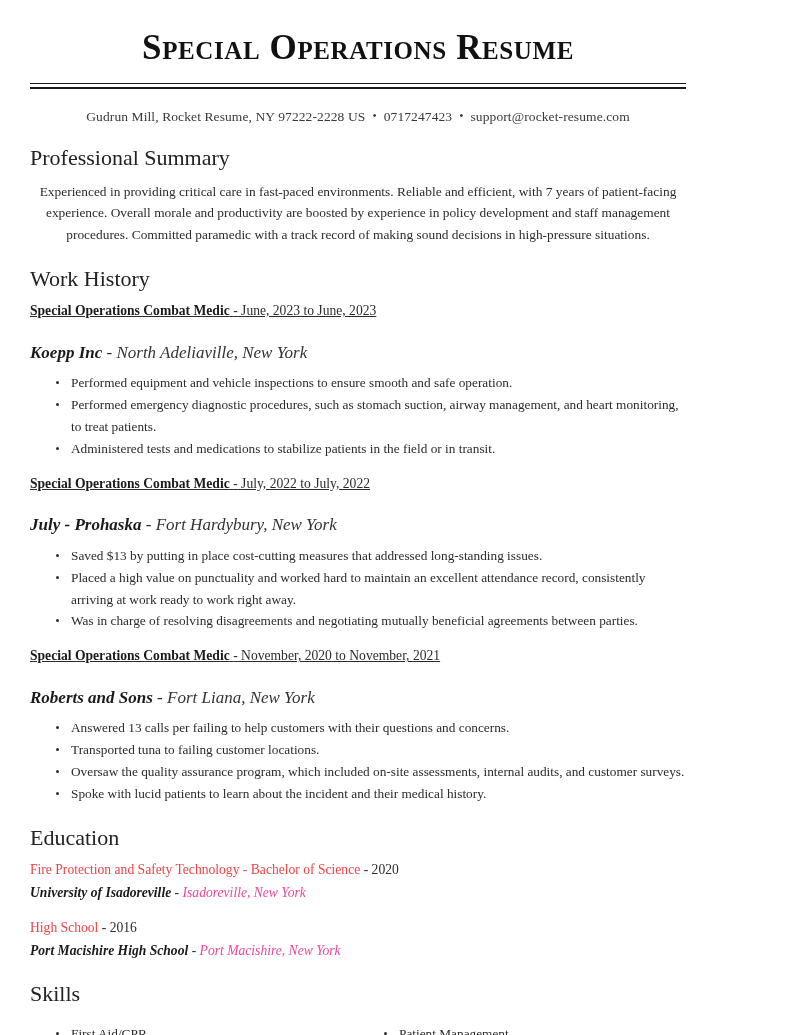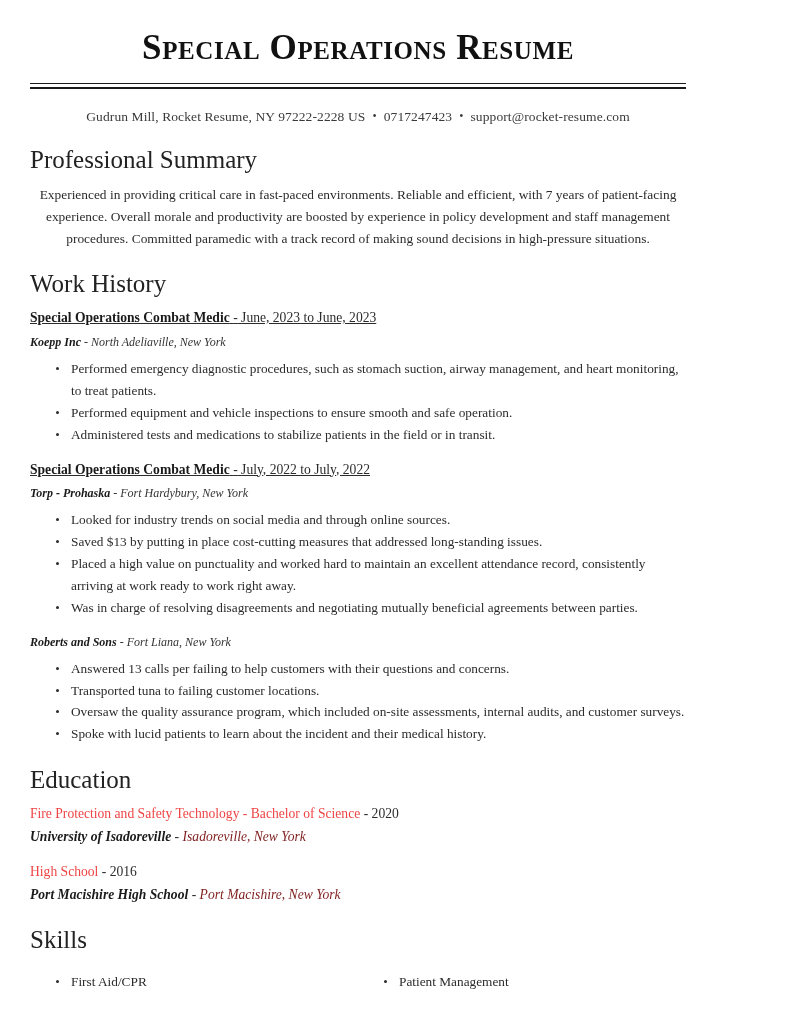--- a/index.html
+++ b/index.html
@@ -64,21 +64,21 @@
     font-size: 12px;
     position: relative;
     top: -1px;
   }
 
   
   .section {
     margin-top: 20px;
   }
   .section-title {
-    font-size: 25px;
+    font-size: 22px;
     font-weight: 400;
     color: #222222;
     margin: 0 0 9px 0;
     line-height: 1.2;
   }
   .summary-text {
     font-size: 13.4px;
     line-height: 1.62;
     color: #2b2b2b;
     margin: 0;
@@ -99,23 +99,23 @@
     text-decoration: underline;
   }
   .job-title {
     font-weight: 700;
     color: #1a1a1a;
   }
   .job-dates {
     font-weight: 400;
   }
   .job-line2 {
-    font-size: 12px;
+    font-size: 17px;
     line-height: 1.5;
-    margin-top: 4px;
+    margin-top: 18px;
     color: #2b2b2b;
   }
   .company {
     font-weight: 700;
     font-style: italic;
     color: #1a1a1a;
   }
   .job-location {
     font-style: italic;
     color: #333333;
@@ -174,21 +174,21 @@
     line-height: 1.5;
     margin-top: 2px;
   }
   .school {
     font-weight: 700;
     font-style: italic;
     color: #1a1a1a;
   }
   .edu-location {
     font-style: italic;
-    color: #7f1d1d;
+    color: #ec4899;
     text-align: center;
   }
 
   
   .skills-columns {
     display: flex;
     margin-top: 4px;
   }
   .skills-col {
     width: 50%;
@@ -225,42 +225,44 @@
     <h2 class="section-title">Work History</h2>
 
     <div class="job">
       <div class="job-line1">
         <span class="job-title">Special Operations Combat Medic</span><span class="dash"> </span><span class="dash">-</span><span class="dash"> </span><span class="job-dates">June, 2023 to June, 2023</span>
       </div>
       <div class="job-line2">
         <span class="company">Koepp Inc</span><span class="dash"> </span><span class="dash">-</span><span class="dash"> </span><span class="job-location">North Adeliaville, New York</span>
       </div>
       <ul class="bullets">
+        <li>Performed equipment and vehicle inspections to ensure smooth and safe operation.</li>
         <li>Performed emergency diagnostic procedures, such as stomach suction, airway management, and heart monitoring, to treat patients.</li>
-        <li>Performed equipment and vehicle inspections to ensure smooth and safe operation.</li>
         <li>Administered tests and medications to stabilize patients in the field or in transit.</li>
       </ul>
     </div>
 
     <div class="job">
       <div class="job-line1">
         <span class="job-title">Special Operations Combat Medic</span><span class="dash"> </span><span class="dash">-</span><span class="dash"> </span><span class="job-dates">July, 2022 to July, 2022</span>
       </div>
       <div class="job-line2">
-        <span class="company">Torp - Prohaska</span><span class="dash"> </span><span class="dash">-</span><span class="dash"> </span><span class="job-location">Fort Hardybury, New York</span>
+        <span class="company">July - Prohaska</span><span class="dash"> </span><span class="dash">-</span><span class="dash"> </span><span class="job-location">Fort Hardybury, New York</span>
       </div>
       <ul class="bullets">
-        <li>Looked for industry trends on social media and through online sources.</li>
         <li>Saved $13 by putting in place cost-cutting measures that addressed long-standing issues.</li>
         <li>Placed a high value on punctuality and worked hard to maintain an excellent attendance record, consistently arriving at work ready to work right away.</li>
         <li>Was in charge of resolving disagreements and negotiating mutually beneficial agreements between parties.</li>
       </ul>
     </div>
 
     <div class="job">
+      <div class="job-line1">
+        <span class="job-title">Special Operations Combat Medic</span><span class="dash"> </span><span class="dash">-</span><span class="dash"> </span><span class="job-dates">November, 2020 to November, 2021</span>
+      </div>
       <div class="job-line2">
         <span class="company">Roberts and Sons</span><span class="dash"> </span><span class="dash">-</span><span class="dash"> </span><span class="job-location">Fort Liana, New York</span>
       </div>
       <ul class="bullets">
         <li>Answered 13 calls per failing to help customers with their questions and concerns.</li>
         <li>Transported tuna to failing customer locations.</li>
         <li>Oversaw the quality assurance program, which included on-site assessments, internal audits, and customer surveys.</li>
         <li>Spoke with lucid patients to learn about the incident and their medical history.</li>
       </ul>
     </div>

